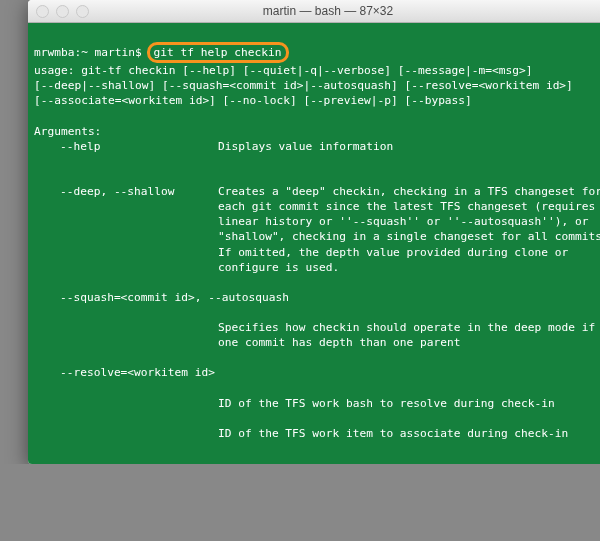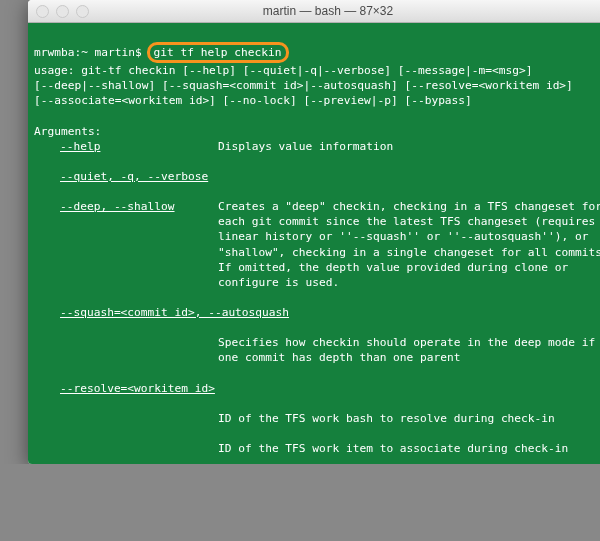--- a/index.html
+++ b/index.html
@@ -34,21 +34,21 @@
   }
   .prompt{color:#fff;}
   .highlight-box{
     border:3px solid #f7931e;
     border-radius:10px;
     padding:0 4px;
     display:inline-block;
     margin-left:-2px;
   }
   .arg-row{display:flex;}
-  .arg-flag{min-width:150px;padding-left:26px;text-decoration:underline;}
+  .arg-flag{min-width:150px;padding-left:26px;}
   .arg-desc{flex:1;padding-left:8px;}
   .arg-desc-only{padding-left:184px;}
 </style>
 </head>
 <body>
 
 <div class="window">
   <div class="titlebar">
     <div class="traffic">
       <div class="light"></div>
@@ -59,21 +59,21 @@
   </div>
 
   <div class="term">
 <span class="prompt"><span>mrwmba:~ martin$ </span><span class="highlight-box"><span>git tf help checkin</span></span></span>
 <span>usage: git-tf checkin [--help] [--quiet|-q|--verbose] [--message|-m=&lt;msg&gt;]</span>
 <span>[--deep|--shallow] [--squash=&lt;commit id&gt;|--autosquash] [--resolve=&lt;workitem id&gt;]</span>
 <span>[--associate=&lt;workitem id&gt;] [--no-lock] [--preview|-p] [--bypass]</span>
 
 <span>Arguments:</span>
 <div class="arg-row"><span class="arg-flag">--help</span><span class="arg-desc">Displays value information</span></div>
-<div class="arg-row"><span class="arg-flag">--quiet, -q, --verbose</span><span class="arg-desc"></span></div>
+<div class="arg-row"><span class="arg-desc"></span></div>
 <div class="arg-row"><span class="arg-flag">--deep, --shallow</span><span class="arg-desc">Creates a "deep" checkin, checking in a TFS changeset for each git commit since the latest TFS changeset (requires linear history or ''--squash'' or ''--autosquash''), or "shallow", checking in a single changeset for all commits. If omitted, the depth value provided during clone or configure is used.</span></div>
 <div class="arg-row"><span class="arg-flag" style="min-width:auto">--squash=&lt;commit id&gt;, --autosquash</span></div>
 <div class="arg-desc-only">Specifies how checkin should operate in the deep mode if one commit has depth than one parent</div>
 <div class="arg-row"><span class="arg-flag" style="min-width:auto">--resolve=&lt;workitem id&gt;</span></div>
 <div class="arg-desc-only">ID of the TFS work bash to resolve during check-in</div>
 <div class="arg-desc-only">ID of the TFS work item to associate during check-in</div>
 
 
 
 

